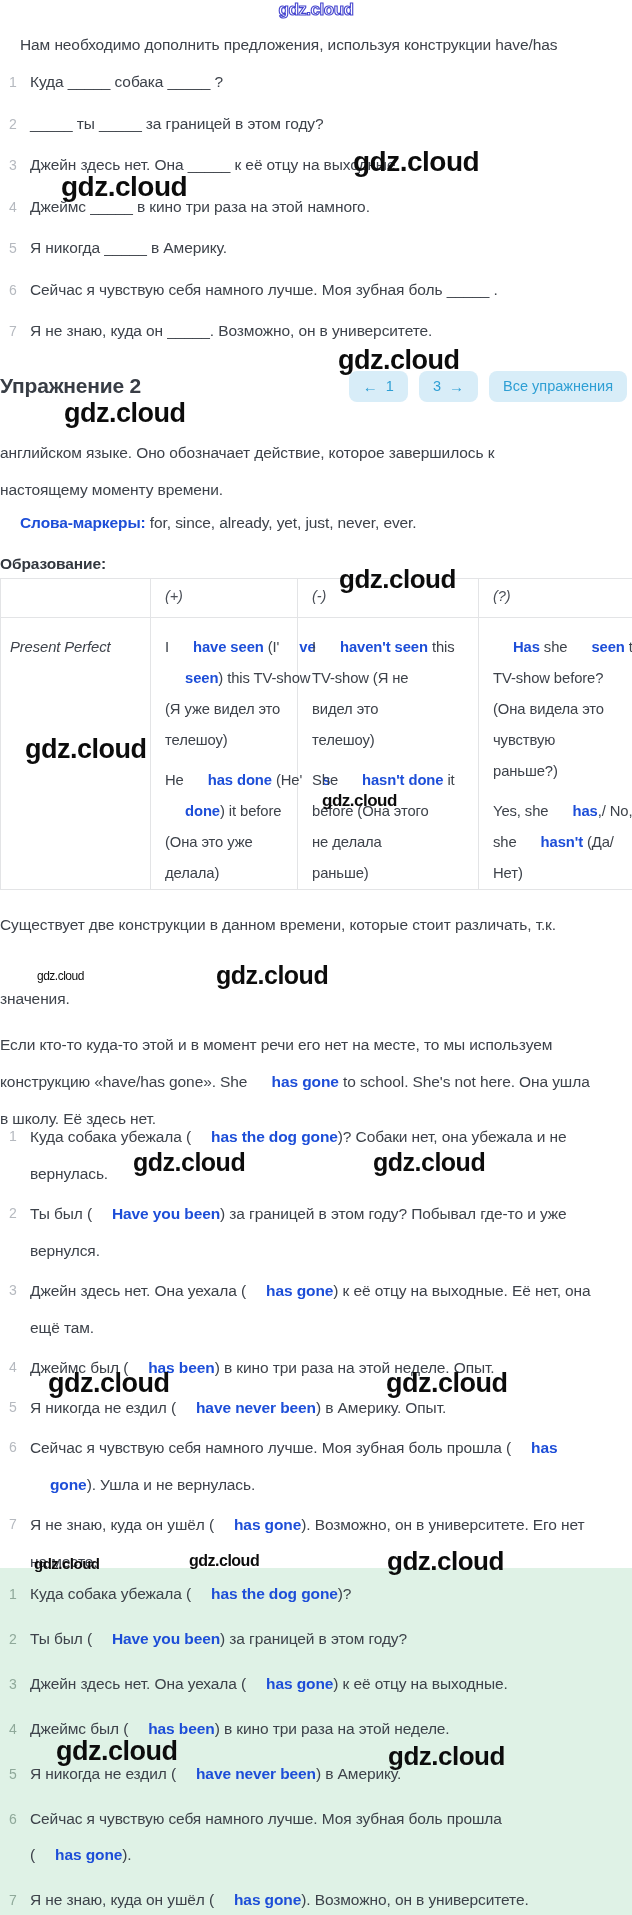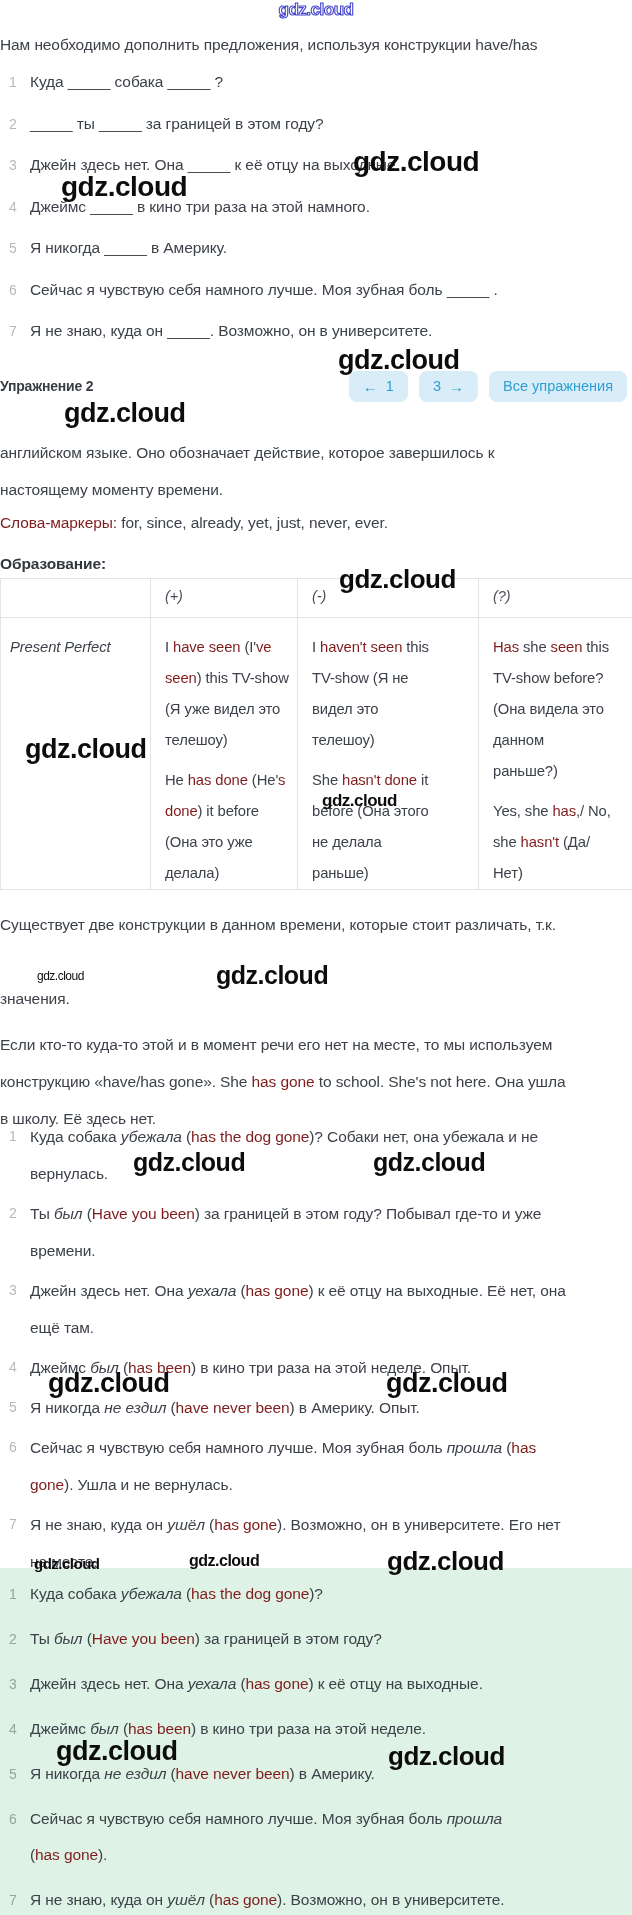--- a/index.html
+++ b/index.html
@@ -2,35 +2,35 @@
 <html><head>
 <meta charset="utf-8">
 <style>
   html,body{margin:0;padding:0;background:#fff;}
   .page{position:relative;width:632px;height:1915px;background:#ffffff;overflow:hidden;
         font-family:"Liberation Sans","DejaVu Sans",sans-serif;color:#3d424a;
         font-size:15.5px;letter-spacing:-0.1px;}
   .abs{position:absolute;left:0;width:632px;box-sizing:border-box;}
   p{margin:0;}
   .nowrap{white-space:nowrap;}
-  .b{font-weight:400;color:#7f1d1d;}
-  .i{font-style:italic;}
-
-  
-  .lead{top:27px;line-height:36px;}
+  .b{font-weight:700;color:#1d4ed8;padding-left:20px;}
+  .i{}
+
+  
+  .lead{top:27px;line-height:36px;padding-left:20px;}
   ol.nlist{list-style:none;margin:0;padding:0;}
   .nlist li{display:flex;}
   .num{flex:0 0 30px;box-sizing:border-box;padding-left:9px;color:#b5b9bf;font-size:14px;}
   .txt{flex:1;white-space:nowrap;}
   .intro-list{top:64px;}
   .intro-list li{line-height:36px;margin-bottom:5.5px;}
 
   
   .hdrrow{top:368px;display:flex;justify-content:space-between;align-items:center;padding-right:5px;}
-  h2{margin:0;font-size:14px;font-weight:700;color:#383d45;letter-spacing:-0.2px;line-height:36px;}
+  h2{margin:0;font-size:21px;font-weight:700;color:#383d45;letter-spacing:-0.2px;line-height:36px;}
   .nav{display:flex;gap:11px;}
   .nav-btn{display:flex;align-items:center;gap:8px;height:31px;padding:0 14px;border:none;
            border-radius:8px;background:#d8edf8;color:#2e9fd4;font-size:14.5px;
            font-family:inherit;cursor:pointer;letter-spacing:0;}
   .arr{font-size:15px;line-height:1;}
 
   
   .theory1{top:434px;line-height:37px;}
   .markers{top:505px;line-height:36px;}
   .formation{top:546px;line-height:36px;font-weight:700;color:#32373f;}
@@ -145,38 +145,38 @@
       <td class="lbl"><span>Present Perfect</span></td>
       <td>
             <p class="cellp"><span>I </span><span class="b">have seen</span><span> (I'</span><span class="b">ve</span><br><span class="b">seen</span><span>) this TV-show</span><br><span>(Я уже видел это</span><br><span>телешоу)</span></p>
             <p class="cellp"><span>He </span><span class="b">has done</span><span> (He'</span><span class="b">s</span><br><span class="b">done</span><span>) it before</span><br><span>(Она это уже</span><br><span>делала)</span></p>
           </td>
       <td>
             <p class="cellp"><span>I </span><span class="b">haven't seen</span><span> this</span><br><span>TV-show (Я не</span><br><span>видел это</span><br><span>телешоу)</span></p>
             <p class="cellp"><span>She </span><span class="b">hasn't done</span><span> it</span><br><span>before (Она этого</span><br><span>не делала</span><br><span>раньше)</span></p>
           </td>
       <td>
-            <p class="cellp"><span class="b">Has</span><span> she </span><span class="b">seen</span><span> this</span><br><span>TV-show before?</span><br><span>(Она видела это</span><br><span>данном</span><br><span>раньше?)</span></p>
+            <p class="cellp"><span class="b">Has</span><span> she </span><span class="b">seen</span><span> this</span><br><span>TV-show before?</span><br><span>(Она видела это</span><br><span>чувствую</span><br><span>раньше?)</span></p>
             <p class="cellp"><span>Yes, she </span><span class="b">has</span><span>,/ No,</span><br><span>she </span><span class="b">hasn't</span><span> (Да/</span><br><span>Нет)</span></p>
           </td>
     </tr>
   </tbody>
     </table>
 
   <p class="abs p2"><span>Существует две конструкции в данном времени, которые стоит различать, т.к.</span><br><br><span>значения.</span></p>
   <p class="abs p3"><span>Если кто-то куда-то этой и в момент речи его нет на месте, то мы используем</span><br><span>конструкцию «have/has gone». She </span><span class="b">has gone</span><span> to school. She's not here. Она ушла</span><br><span>в школу. Её здесь нет.</span></p>
 
   <ol class="abs nlist white-list">
       <li>
         <span class="num">1</span>
         <span class="txt"><span>Куда собака </span><span class="i">убежала</span><span> (</span><span class="b">has the dog gone</span><span>)? Собаки нет, она убежала и не</span><br><span>вернулась.</span></span>
       </li>
       <li>
         <span class="num">2</span>
-        <span class="txt"><span>Ты </span><span class="i">был</span><span> (</span><span class="b">Have you been</span><span>) за границей в этом году? Побывал где-то и уже</span><br><span>времени.</span></span>
+        <span class="txt"><span>Ты </span><span class="i">был</span><span> (</span><span class="b">Have you been</span><span>) за границей в этом году? Побывал где-то и уже</span><br><span>вернулся.</span></span>
       </li>
       <li>
         <span class="num">3</span>
         <span class="txt"><span>Джейн здесь нет. Она </span><span class="i">уехала</span><span> (</span><span class="b">has gone</span><span>) к её отцу на выходные. Её нет, она</span><br><span>ещё там.</span></span>
       </li>
       <li>
         <span class="num">4</span>
         <span class="txt"><span>Джеймс </span><span class="i">был</span><span> (</span><span class="b">has been</span><span>) в кино три раза на этой неделе. Опыт.</span></span>
       </li>
       <li>

